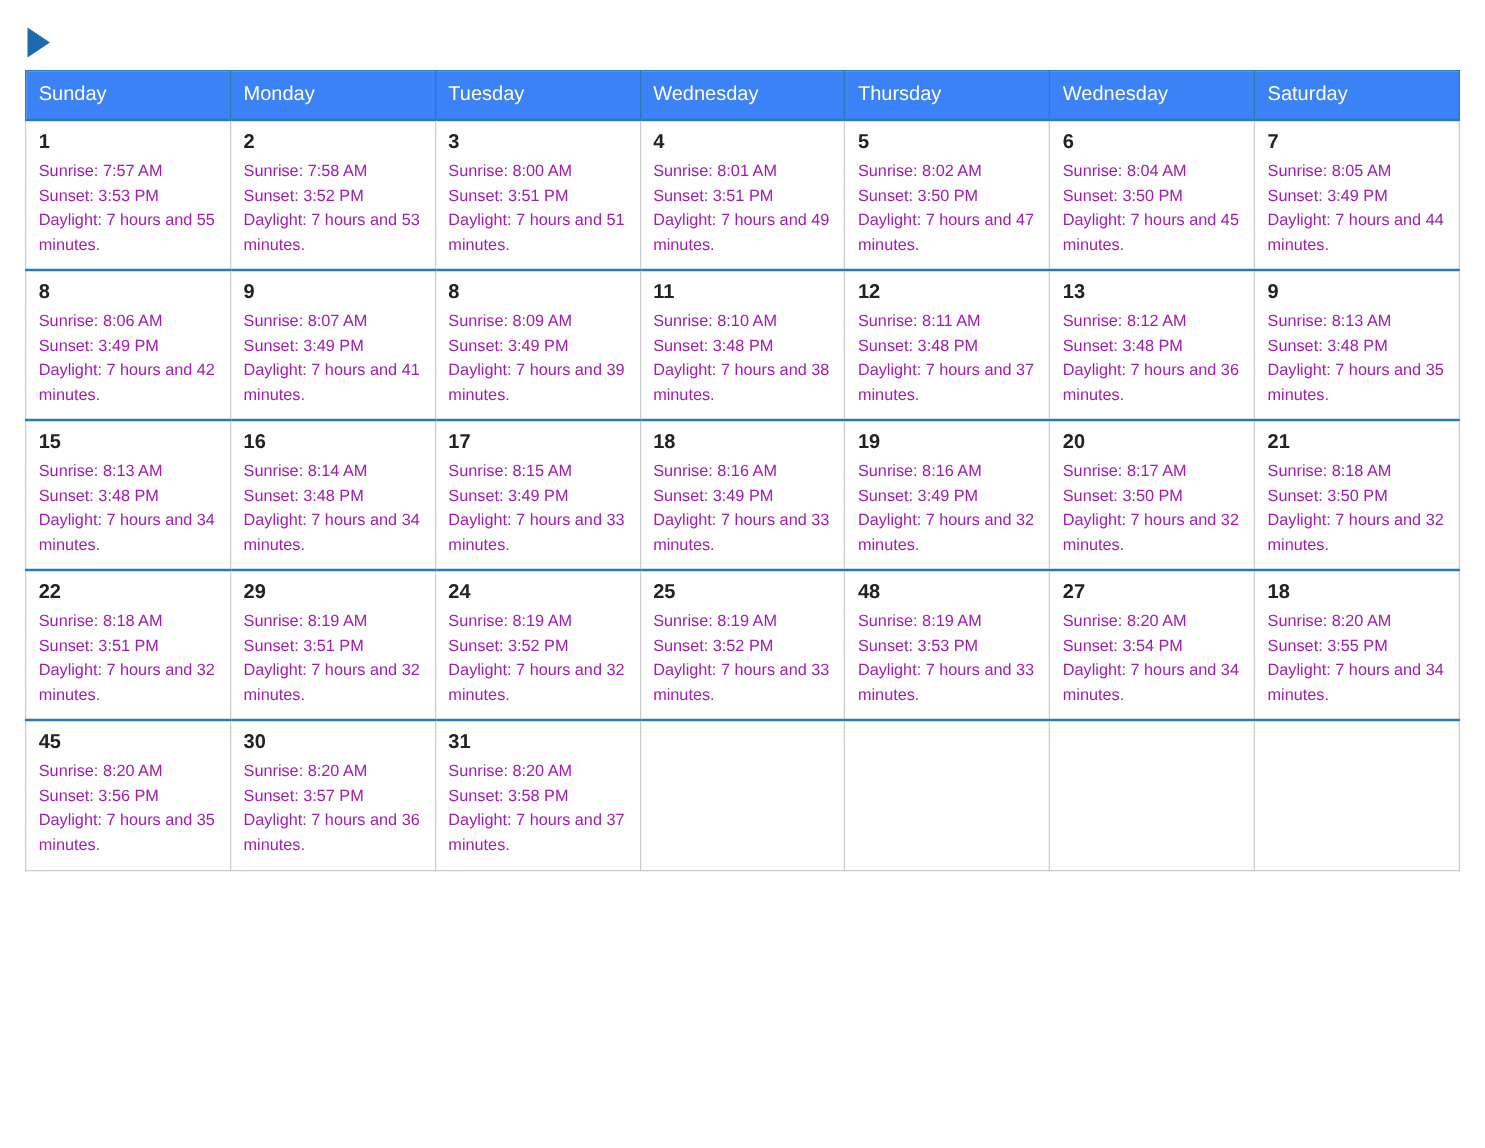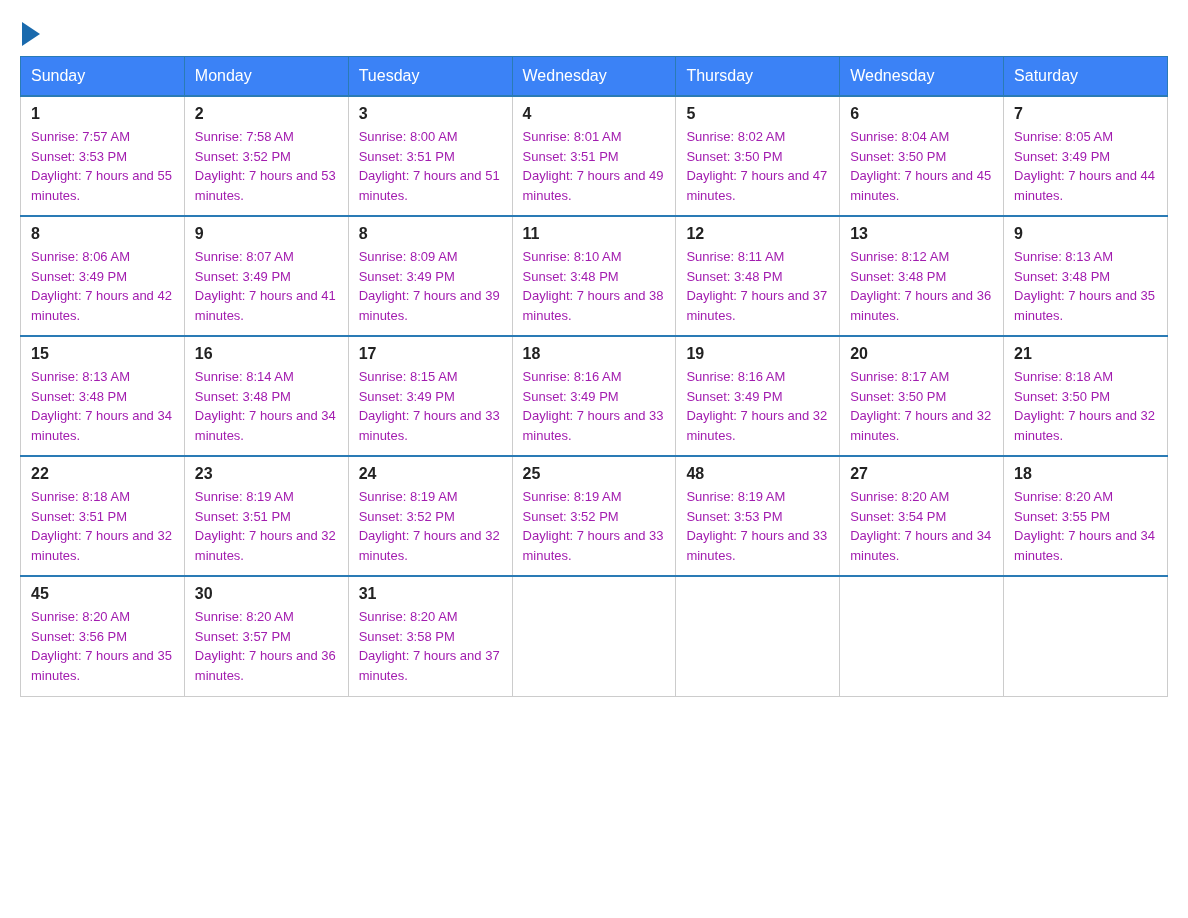--- a/index.html
+++ b/index.html
@@ -182,21 +182,21 @@
         <td><span class="day-number">19</span>
 <span class="day-info">Sunrise: 8:16 AM<br>Sunset: 3:49 PM<br>Daylight: 7 hours and 32 minutes.</span></td>
         <td><span class="day-number">20</span>
 <span class="day-info">Sunrise: 8:17 AM<br>Sunset: 3:50 PM<br>Daylight: 7 hours and 32 minutes.</span></td>
         <td><span class="day-number">21</span>
 <span class="day-info">Sunrise: 8:18 AM<br>Sunset: 3:50 PM<br>Daylight: 7 hours and 32 minutes.</span></td>
       </tr>
       <tr class="row-border-top">
         <td><span class="day-number">22</span>
 <span class="day-info">Sunrise: 8:18 AM<br>Sunset: 3:51 PM<br>Daylight: 7 hours and 32 minutes.</span></td>
-        <td><span class="day-number">23</span>
+        <td><span class="day-number">29</span>
 <span class="day-info">Sunrise: 8:19 AM<br>Sunset: 3:51 PM<br>Daylight: 7 hours and 32 minutes.</span></td>
         <td><span class="day-number">24</span>
 <span class="day-info">Sunrise: 8:19 AM<br>Sunset: 3:52 PM<br>Daylight: 7 hours and 32 minutes.</span></td>
         <td><span class="day-number">25</span>
 <span class="day-info">Sunrise: 8:19 AM<br>Sunset: 3:52 PM<br>Daylight: 7 hours and 33 minutes.</span></td>
         <td><span class="day-number">48</span>
 <span class="day-info">Sunrise: 8:19 AM<br>Sunset: 3:53 PM<br>Daylight: 7 hours and 33 minutes.</span></td>
         <td><span class="day-number">27</span>
 <span class="day-info">Sunrise: 8:20 AM<br>Sunset: 3:54 PM<br>Daylight: 7 hours and 34 minutes.</span></td>
         <td><span class="day-number">18</span>

